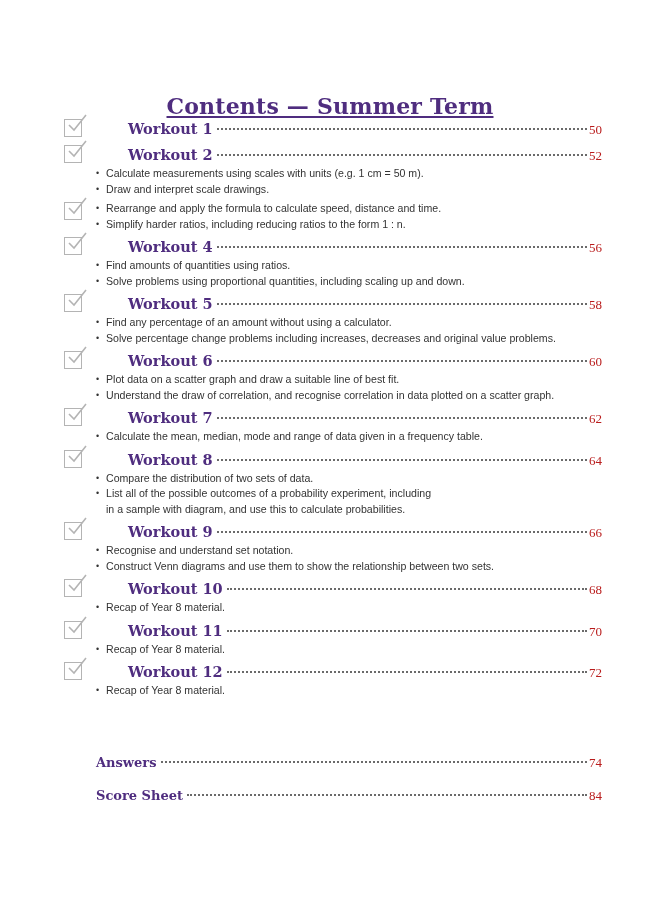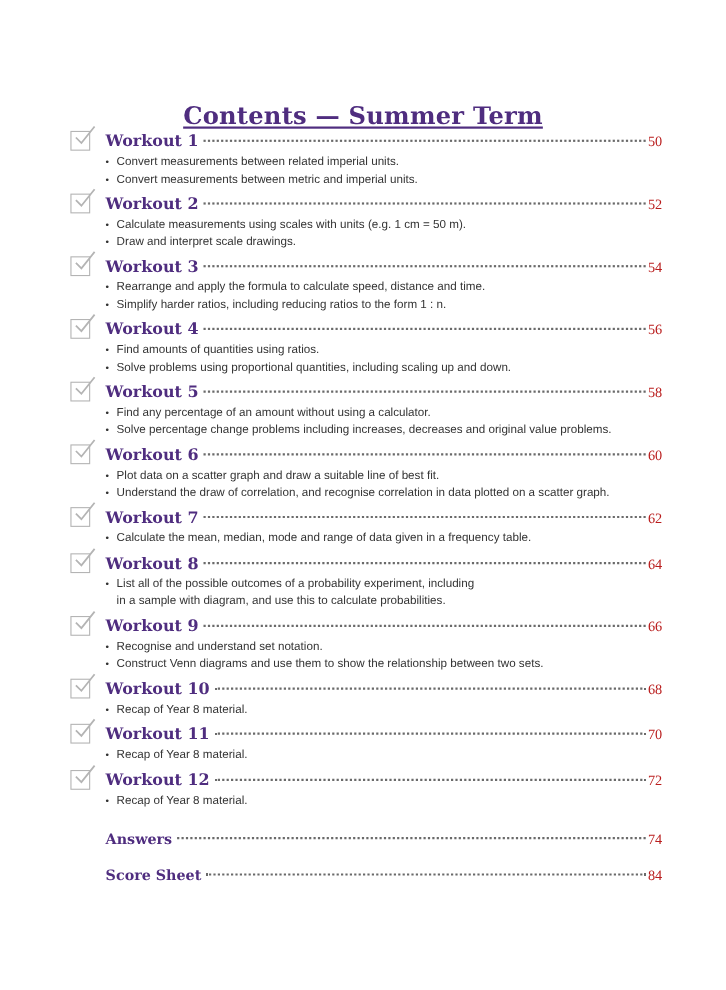--- a/index.html
+++ b/index.html
@@ -36,20 +36,21 @@
     }
     .entry {
       position: relative;
       margin-bottom: 4px;
     }
     .entry-head {
       display: flex;
       align-items: baseline;
       height: 22px;
       line-height: 22px;
+      margin-left: 32px;
     }
     .checkbox {
       position: absolute;
       left: 0;
       top: 1px;
       width: 18px;
       height: 18px;
       border: 1.5px solid #b4b4b4;
       box-sizing: border-box;
       background: #fff;
@@ -134,24 +135,20 @@
     <div class="checkbox">
       <svg viewBox="0 0 22 22">
           <path d="M3 12 L8 17 L20 2" fill="none" stroke="#b4b4b4" stroke-width="1.6"></path>
         </svg>
     </div>
     <div class="entry-head">
       <span class="entry-title">Workout 1</span>
       <span class="leader"></span>
       <span class="page-num">50</span>
     </div>
-    <ul class="bullets">
-      <li>Convert measurements between related imperial units.</li>
-      <li>Convert measurements between metric and imperial units.</li>
-    </ul>
   </div>
 
   <div class="entry">
     <div class="checkbox">
       <svg viewBox="0 0 22 22">
           <path d="M3 12 L8 17 L20 2" fill="none" stroke="#b4b4b4" stroke-width="1.6"></path>
         </svg>
     </div>
     <div class="entry-head">
       <span class="entry-title">Workout 2</span>
@@ -163,25 +160,20 @@
       <li>Draw and interpret scale drawings.</li>
     </ul>
   </div>
 
   <div class="entry">
     <div class="checkbox">
       <svg viewBox="0 0 22 22">
           <path d="M3 12 L8 17 L20 2" fill="none" stroke="#b4b4b4" stroke-width="1.6"></path>
         </svg>
     </div>
-    <div class="entry-head">
-      <span class="entry-title">Workout 3</span>
-      <span class="leader"></span>
-      <span class="page-num">54</span>
-    </div>
     <ul class="bullets">
       <li>Rearrange and apply the formula to calculate speed, distance and time.</li>
       <li>Simplify harder ratios, including reducing ratios to the form 1 : n.</li>
     </ul>
   </div>
 
   <div class="entry">
     <div class="checkbox">
       <svg viewBox="0 0 22 22">
           <path d="M3 12 L8 17 L20 2" fill="none" stroke="#b4b4b4" stroke-width="1.6"></path>
@@ -253,20 +245,21 @@
       <svg viewBox="0 0 22 22">
           <path d="M3 12 L8 17 L20 2" fill="none" stroke="#b4b4b4" stroke-width="1.6"></path>
         </svg>
     </div>
     <div class="entry-head">
       <span class="entry-title">Workout 8</span>
       <span class="leader"></span>
       <span class="page-num">64</span>
     </div>
     <ul class="bullets">
+      <li>Compare the distribution of two sets of data.</li>
       <li>
         <span class="cont">List all of the possible outcomes of a probability experiment, including</span>
         <span class="cont">in a sample with diagram, and use this to calculate probabilities.</span>
       </li>
     </ul>
   </div>
 
   <div class="entry">
     <div class="checkbox">
       <svg viewBox="0 0 22 22">

